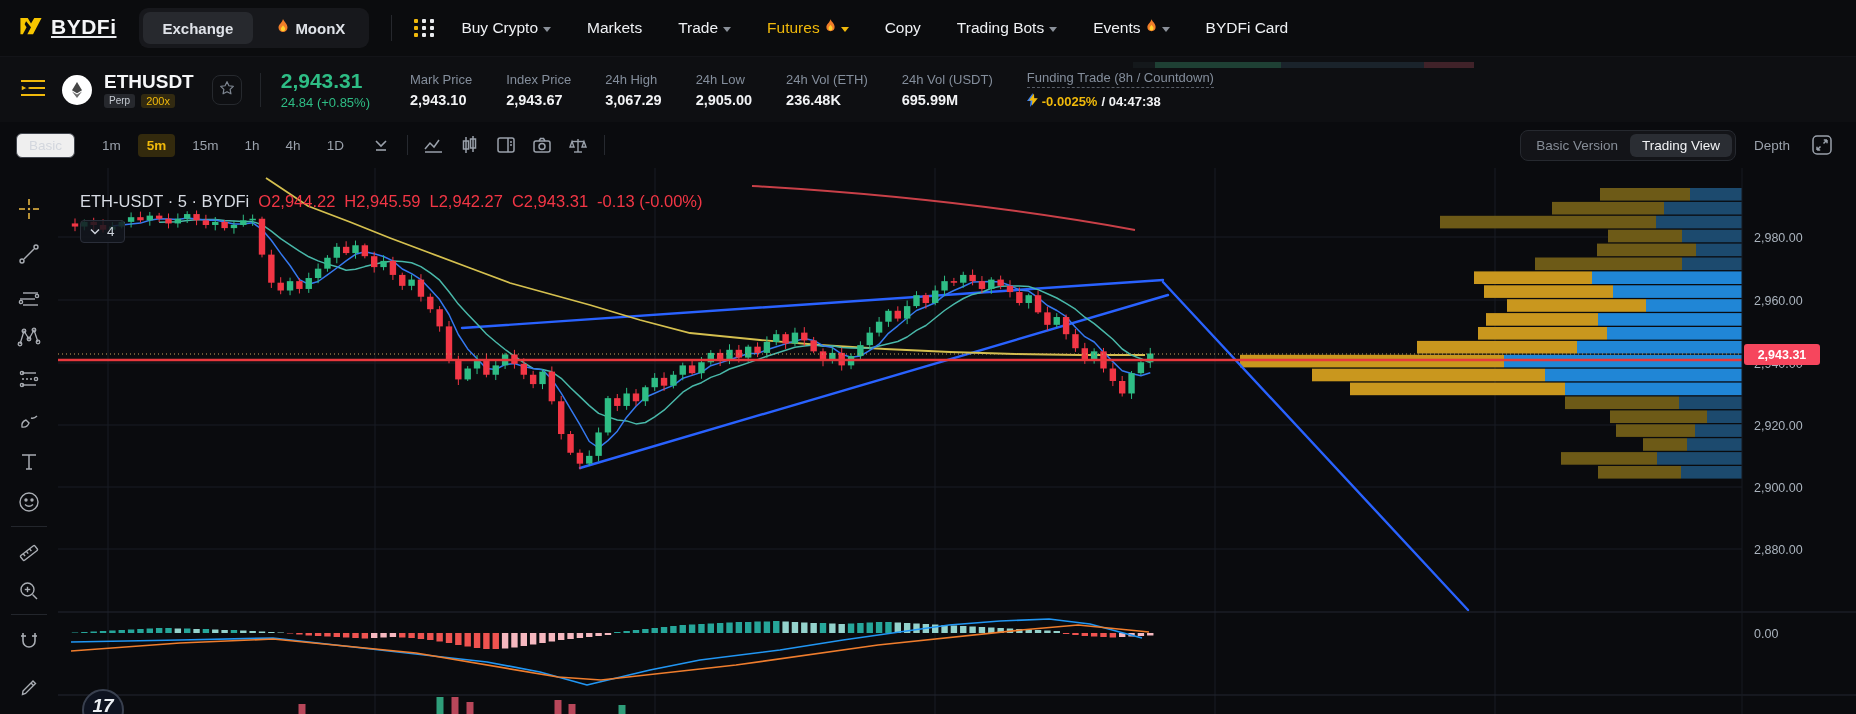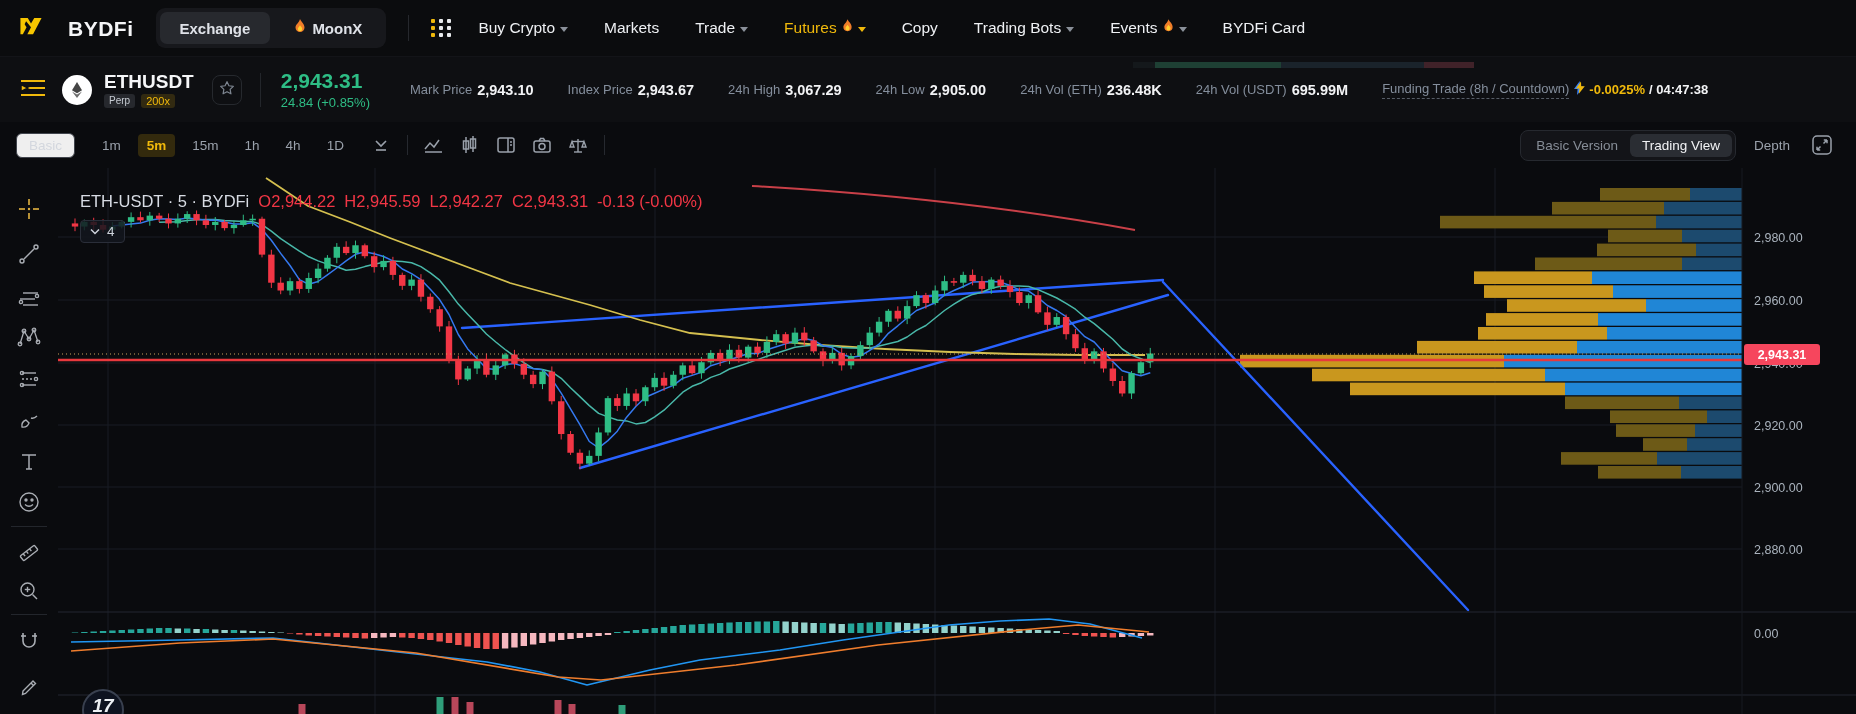--- a/index.html
+++ b/index.html
@@ -2,21 +2,21 @@
 <html><head>
 <meta charset="utf-8">
 <style>
   * { margin:0; padding:0; box-sizing:border-box; }
   html,body { background:#000; }
   body { font-family:"Liberation Sans", sans-serif; }
   #app { position:relative; width:1856px; height:714px; background:#0a0b0e; overflow:hidden; color:#eaecef; }
 
   
   .topnav { position:relative; height:56px; background:#0b0c0e; display:flex; align-items:center; padding:0 18px; }
-  .logo { display:flex; align-items:flex-end; gap:24px; cursor:pointer; }
+  .logo { display:flex; align-items:flex-start; gap:7px; cursor:pointer;text-decoration:underline; }
   .logo-text { font-size:21px; font-weight:bold; letter-spacing:.5px; color:#f4f5f7; }
   .mode-switch { margin-left:22px; display:flex; background:#17181c; border-radius:9px; padding:4px; gap:4px; }
   .mode { display:flex; align-items:center; gap:6px; padding:7px 20px; border-radius:7px; font-size:15px; font-weight:bold; color:#dfe2e8; cursor:pointer; }
   .mode.active { background:#27292e; }
   .nav-sep { width:1px; height:26px; background:#26282d; margin:0 22px; }
   .grid-icon { display:grid; grid-template-columns:repeat(3,5px); grid-gap:3px; margin-right:26px; cursor:pointer; }
   .grid-icon i { width:4px; height:4px; border-radius:1px; background:#e9ebee; }
   .grid-icon i.y { background:#f0b90b; }
   .mainnav { display:flex; align-items:center; gap:36px; }
   .nav-item { display:flex; align-items:center; gap:5px; font-size:15.5px; font-weight:500; color:#eff1f4; cursor:pointer; white-space:nowrap; }
@@ -35,21 +35,21 @@
   .sym { font-size:19px; font-weight:bold; color:#f5f6f8; line-height:1; cursor:pointer; }
   .badges { display:flex; gap:6px; }
   .badge-perp { font-size:10px; color:#c7ccd3; background:#26282d; border-radius:3px; padding:1px 5px; }
   .badge-lev { font-size:11px; color:#f0b90b; background:rgba(240,185,11,.16); border-radius:3px; padding:1px 5px; }
   .star-btn { width:30px; height:30px; border:1px solid #26292e; border-radius:8px; display:flex; align-items:center; justify-content:center; cursor:pointer; margin-right:18px; }
   .tick-sep { width:1px; height:34px; background:#23262b; margin-right:20px; }
   .price-block { display:flex; flex-direction:column; gap:2px; margin-right:40px; }
   .last-price { font-size:21px; font-weight:bold; color:#2ebd85; line-height:1.1; }
   .price-chg { font-size:13px; color:#2ebd85; }
   .stats { display:flex; align-items:center; gap:34px; }
-  .stat { display:flex; flex-direction:row; gap:5px; }
+  .stat { display:flex; flex-direction:column; gap:5px; }
   .stat-l { font-size:13px; color:#848e9c; white-space:nowrap; }
   .stat-v { font-size:14.5px; font-weight:bold; color:#f2f3f5; }
   .stat-l.dash { border-bottom:1px dashed #565c66; padding-bottom:2px; }
   .fund-v { display:flex; align-items:center; gap:4px; font-size:13px; font-weight:bold; }
   .fund-rate { color:#f0b90b; }
   .fund-cd { color:#f2f3f5; }
 
   
   .chart-region { position:relative; height:592px; background:#0a0b0e; }
   .chart-toolbar { height:46px; display:flex; align-items:center; padding:0 16px; }

